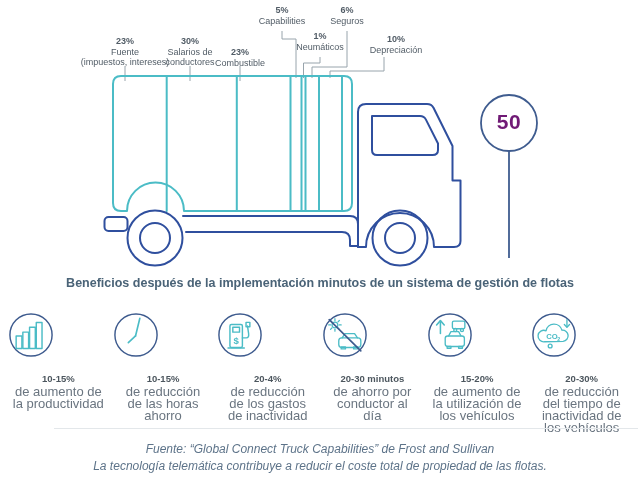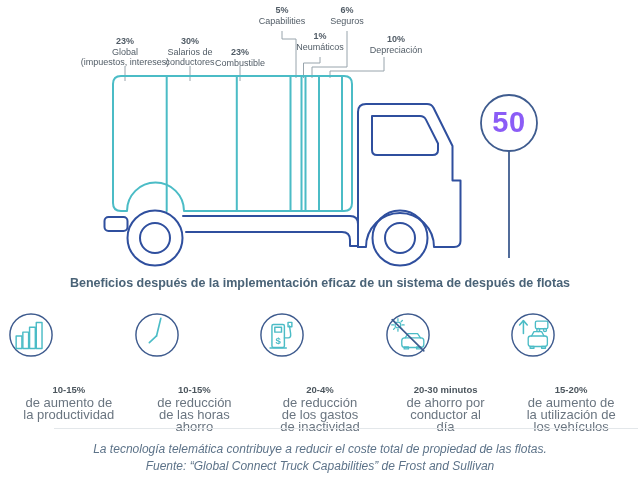--- a/index.html
+++ b/index.html
@@ -7,30 +7,30 @@
     position:relative;width:640px;height:480px;background:#ffffff;overflow:hidden;
     font-family:"Liberation Sans",sans-serif;border-bottom:1px solid #edf1f3;
   }
   svg{display:block;}
   
   .truck-svg{position:absolute;left:0;top:0;}
   .cost-label{position:absolute;text-align:center;color:#515c66;font-size:9px;line-height:10.5px;}
   .cost-label .pct{font-weight:bold;}
   .sign-number{
     position:absolute;left:479px;top:105px;width:60px;text-align:center;
-    font-size:29px;font-weight:bold;color:#8b5cf6;letter-spacing:.5px;line-height:34px;
+    font-size:21px;font-weight:bold;color:#701a75;letter-spacing:.5px;line-height:34px;
   }
   
   .benefits-heading{
     position:absolute;left:0;top:276px;width:640px;text-align:center;
     font-size:12.5px;font-weight:bold;color:#4a6377;
   }
   .benefits-row{position:absolute;left:0;top:312px;width:640px;display:flex;padding:0 6px;box-sizing:border-box;}
   .benefit{flex:1 1 0;text-align:center;padding:0 2px;min-width:0;}
-  .benefit .b-value{margin-top:26px;font-size:9.5px;font-weight:bold;color:#4c565e;line-height:12px;}
+  .benefit .b-value{margin-top:15px;font-size:9.5px;font-weight:bold;color:#4c565e;line-height:12px;}
   .benefit .b-caption{margin:1px auto 0;max-width:92px;font-size:13px;color:#6a7580;line-height:12px;}
   
   .footer-divider{position:absolute;left:54px;right:2px;top:428px;height:1px;background:#e3e7ea;}
   .footer-text{
     position:absolute;left:0;top:441px;width:640px;text-align:center;
     font-style:italic;font-size:12px;color:#5d7389;line-height:17px;
   }
 </style>
 </head>
 <body>
@@ -75,21 +75,21 @@
     <g stroke="#3f5c8f" stroke-width="1.8" fill="none">
       <path d="M509,151 V258"></path>
       <circle cx="509" cy="123" r="28" fill="#ffffff"></circle>
     </g>
   </svg>
 
   <div class="sign-number">50</div>
 
   <div class="cost-label" style="left:50px;top:36px;width:150px;">
     <div class="pct">23%</div>
-    <div>Global</div>
+    <div>Fuente</div>
     <div>(impuestos, intereses)</div>
   </div>
   <div class="cost-label" style="left:140px;top:36px;width:100px;">
     <div class="pct">30%</div>
     <div>Salarios de</div>
     <div>conductores</div>
   </div>
   <div class="cost-label" style="left:198px;top:47px;width:84px;">
     <div class="pct">23%</div>
     <div>Combustible</div>
@@ -104,21 +104,21 @@
   </div>
   <div class="cost-label" style="left:319px;top:5px;width:56px;">
     <div class="pct">6%</div>
     <div>Seguros</div>
   </div>
   <div class="cost-label" style="left:348px;top:34px;width:72px;margin-left:12px;">
     <div class="pct">10%</div>
     <div>Depreciación</div>
   </div>
 
-  <div class="benefits-heading">Beneficios después de la implementación eficaz de un sistema de después de flotas</div>
+  <div class="benefits-heading">Beneficios después de la implementación minutos de un sistema de gestión de flotas</div>
 
   <div class="benefits-row">
 
     <div class="benefit">
       <svg width="46" height="46" viewBox="0 0 48 48">
         <circle cx="24" cy="24" r="22" stroke="#3e5b8e" stroke-width="1.5" fill="none"></circle>
         <g stroke="#4bbcc6" stroke-width="1.5" fill="none" stroke-linejoin="round">
           <rect x="8.5" y="25" width="6" height="13"></rect>
           <rect x="15.5" y="21" width="6" height="17"></rect>
           <rect x="22.5" y="16" width="6" height="22"></rect>
@@ -198,22 +198,37 @@
           <rect x="19" y="25" width="20" height="11" rx="2.5"></rect>
           <path d="M22.5,25 L25,20.5 H33 L35.5,25"></path>
           <rect x="21" y="35.8" width="4" height="2"></rect>
           <rect x="33" y="35.8" width="4" height="2"></rect>
         </g>
       </svg>
       <div class="b-value">15-20%</div>
       <div class="b-caption">de aumento de la utilización de los vehículos</div>
     </div>
 
+    <div class="benefit">
+      <svg width="46" height="46" viewBox="0 0 48 48">
+        <circle cx="24" cy="24" r="22" stroke="#3e5b8e" stroke-width="1.5" fill="none"></circle>
+        <g stroke="#4bbcc6" stroke-width="1.4" fill="none" stroke-linecap="round" stroke-linejoin="round">
+          <path d="M14.5,31 a6,6 0 1 1 1.2,-11.4 a8.5,8.5 0 0 1 16.6,-0.6 a5.5,5.5 0 1 1 1.2,11.6 Z"></path>
+          <circle cx="20" cy="35.5" r="2"></circle>
+          <path d="M37.5,8 V15.5"></path>
+          <path d="M34.8,13 L37.5,16 L40.2,13"></path>
+        </g>
+        <text x="16" y="28" font-size="8" font-weight="bold" fill="#4bbcc6">CO</text>
+        <text x="27.5" y="30" font-size="5.5" font-weight="bold" fill="#4bbcc6">2</text>
+      </svg>
+      <div class="b-value">20-30%</div>
+      <div class="b-caption">de reducción del tiempo de inactividad de los vehículos</div>
+    </div>
 
   </div>
 
   <div class="footer-divider"></div>
   <div class="footer-text">
+    <div>Fuente: “Global Connect Truck Capabilities” de Frost and Sullivan</div>
     <div>La tecnología telemática contribuye a reducir el coste total de propiedad de las flotas.</div>
-    <div>Fuente: “Global Connect Truck Capabilities” de Frost and Sullivan</div>
   </div>
 
 </div>
 
 </body></html>

